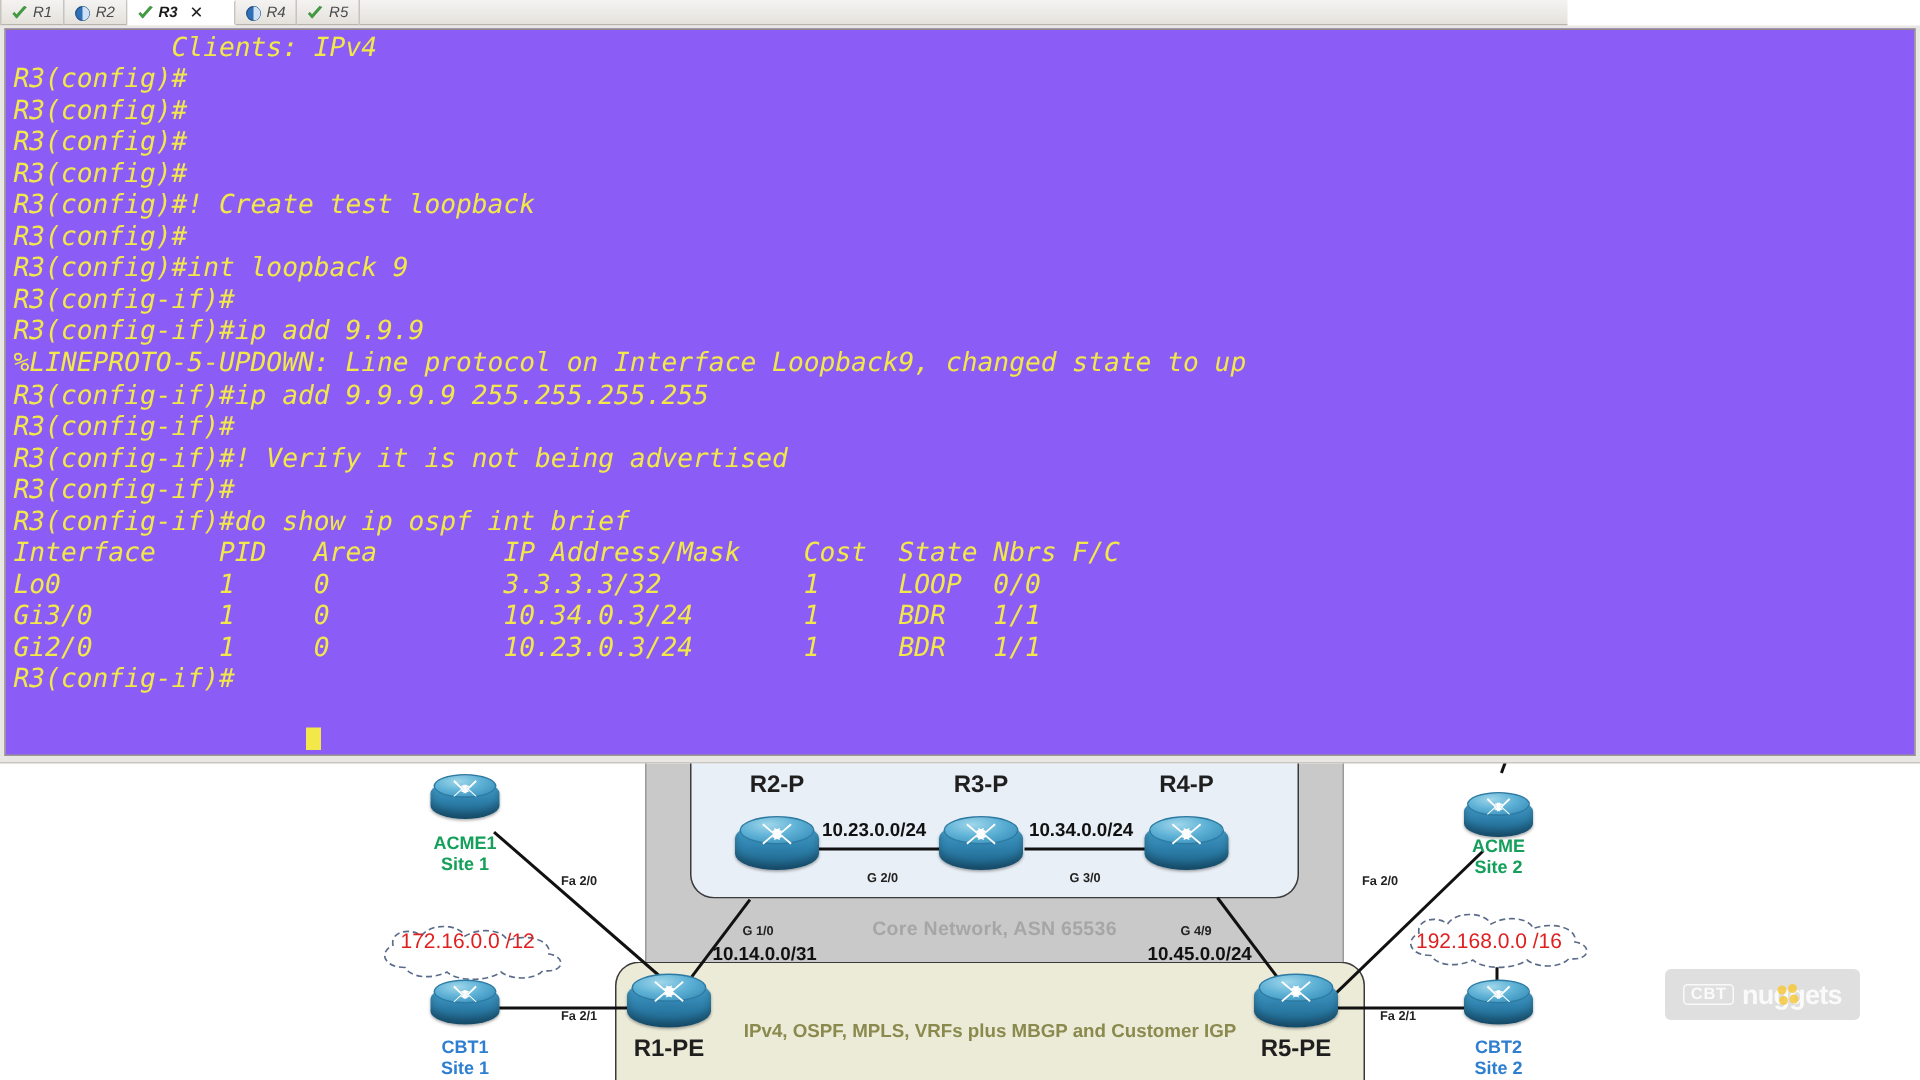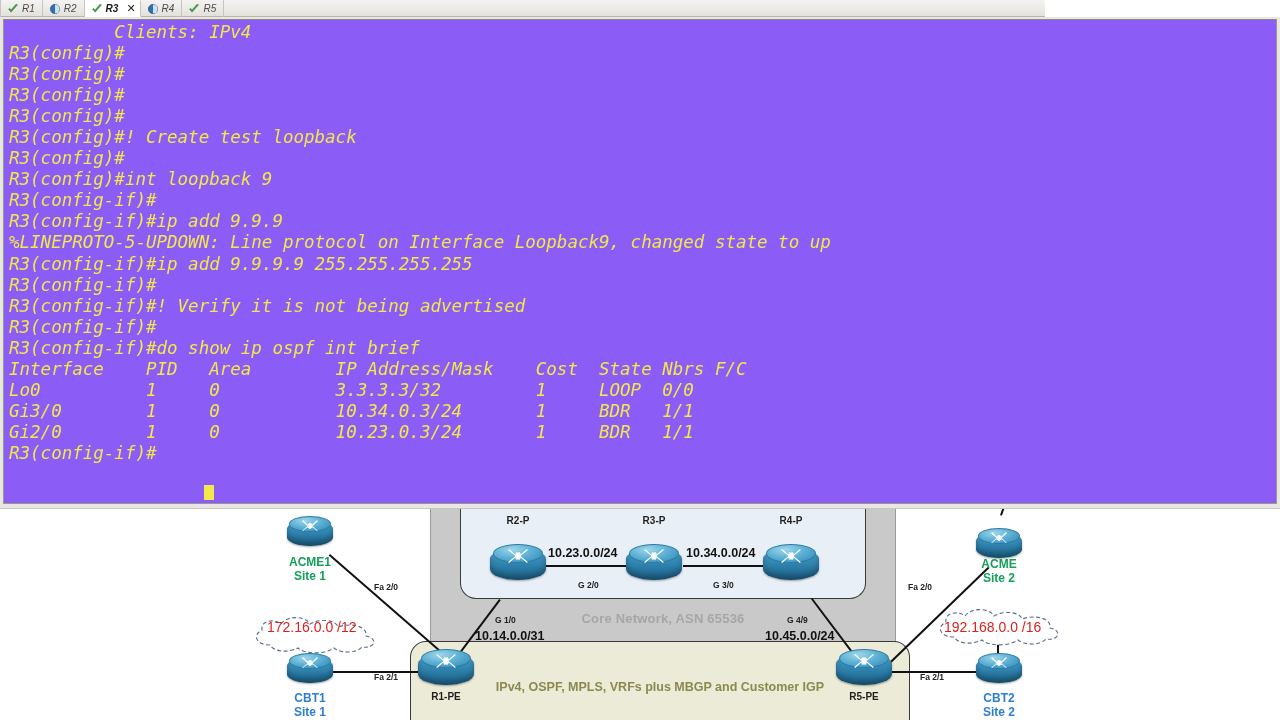--- a/index.html
+++ b/index.html
@@ -27,21 +27,21 @@
     font-size:10px;color:#4a4a4a;
     background:transparent;
     white-space:nowrap;
   }
   .tab:first-child{border-left:1px solid #c8c4bd;}
   .tab.active{
     background:#ffffff;
     border-top:1px solid #ffffff;
     border-bottom:1px solid #ffffff;
     font-weight:bold;color:#1a1a1a;
-    padding-right:4px;
+    padding-right:20px;
     text-align:right;
   }
   .tab .tl{line-height:17px;}
   .ico{width:12px;height:12px;display:inline-block;position:relative;flex:0 0 auto;}
   
   .ico-check svg{display:block;}
   
   .ico-clock svg{display:block;}
   .tabclose{
     font-size:11px;color:#222;margin-left:5px;line-height:17px;
@@ -141,21 +141,21 @@
   }
   .router .arrows{
     position:absolute;left:0;top:0;width:56px;height:44px;
   }
   .router.small{width:46px;height:36px;}
   .router.small .body{top:5px;width:46px;height:26px;}
   .router.small .top{left:2px;top:1px;width:42px;height:16px;}
   .router.small .arrows{width:46px;height:36px;}
 
   .rlabel{
-    position:absolute;text-align:center;font-size:10px;font-weight:bold;
+    position:absolute;text-align:center;font-size:16px;font-weight:bold;
     color:#1f1f1f;white-space:nowrap;
   }
   .rlabel.green{color:#14a05a;font-size:12px;line-height:13.5px;}
   .rlabel.blue{color:#2f7fd0;font-size:12px;line-height:13.5px;}
 
   .link{position:absolute;background:#111;height:1.5px;transform-origin:0 0;}
   .netlbl{
     position:absolute;font-size:12.5px;font-weight:bold;color:#111;white-space:nowrap;
   }
   .intlbl{
@@ -458,14 +458,26 @@
           </svg>
       </div>
       <div class="rlabel blue" style="left:959px;top:183px;width:80px;">
         <span>CBT2</span><br>
         <span>Site 2</span>
       </div>
 
     </div>
   </div>
 
+  <div class="wm">
+    <span class="wm-cbt">CBT</span>
+    <span class="wm-nug">
+      <span>nuggets</span>
+      <span class="wm-dots">
+        <i style="left:0;top:1px;"></i>
+          <i style="left:7px;top:0;"></i>
+          <i style="left:1px;top:8px;"></i>
+          <i style="left:8px;top:7px;"></i>
+      </span>
+    </span>
+  </div>
 
 </div>
 
 </body></html>

